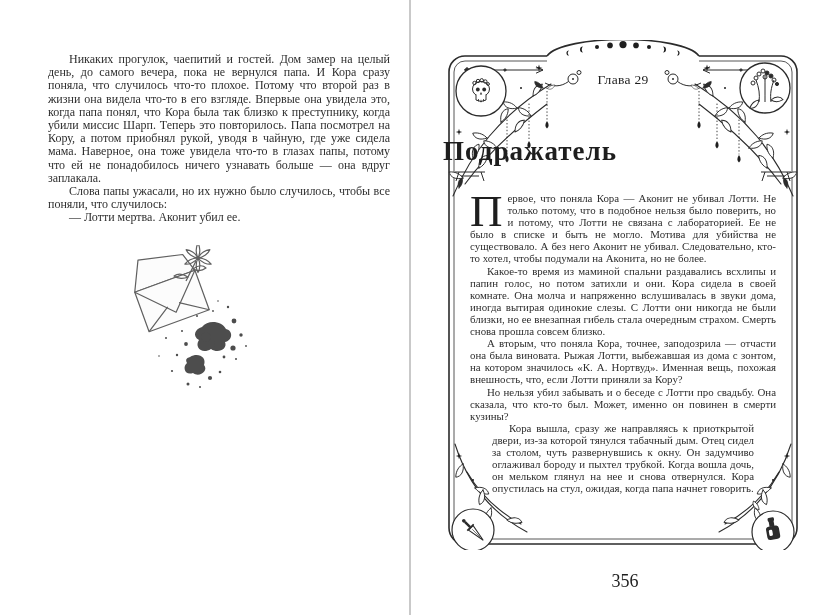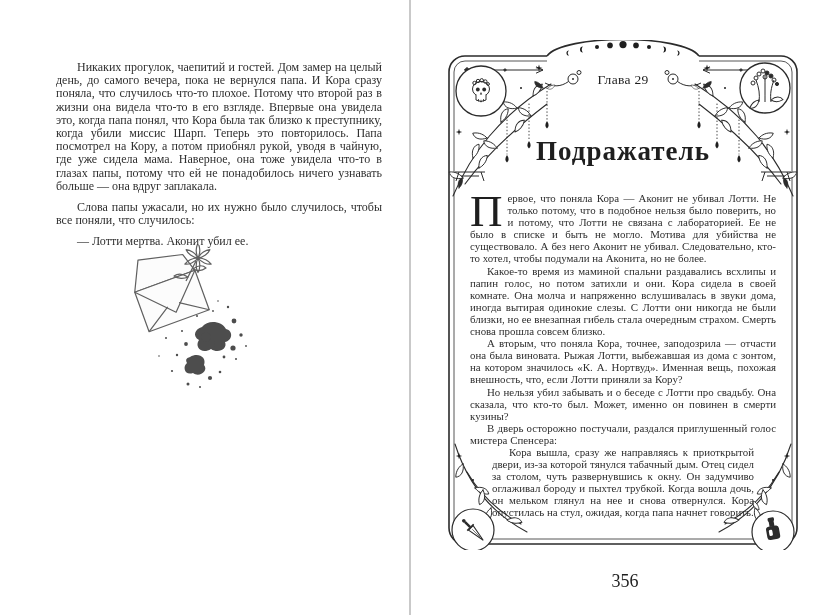--- a/index.html
+++ b/index.html
@@ -4,38 +4,38 @@
 <style>
   html,body { margin:0; padding:0; background:#ffffff; }
   .spread {
     position:relative; width:820px; height:615px; background:#ffffff;
     overflow:hidden; color:#2b2b2b;
     font-family:"Liberation Serif","DejaVu Serif",serif;
   }
   
   .left-page { position:absolute; left:48px; top:53px; width:342px; }
   .left-page p.body-text {
-    margin:8px; font-size:12px; line-height:13.2px; text-align:justify;
+    margin:0; font-size:12px; line-height:13.2px; text-align:justify;
     text-indent:21px; color:#2e2e2e;
   }
   .illustration { position:absolute; left:52px; top:192px; }
 
   
   .page-divider { position:absolute; left:409px; top:0; width:1.5px; height:615px; background:#c9c9c9; }
 
   
   .right-page { position:absolute; left:425px; top:0; width:395px; height:615px; }
   .frame { position:absolute; left:18px; top:40px; width:360px; height:510px; }
   .frame-art { position:absolute; left:0; top:0; width:360px; height:510px; }
   .chapter-label {
     position:absolute; left:0; width:360px; top:32px; text-align:center;
     font-size:13.5px; letter-spacing:.3px; color:#1e1e1e;
   }
   .chapter-title {
-    position:absolute; left:0; width:360px; top:96px; margin:0; text-align:center;
+    position:absolute; left:0; width:360px; top:96px; margin:0; 
     font-size:27px; font-weight:700; letter-spacing:1px; color:#1e1e1e;
   }
   .frame-text { position:absolute; left:27px; top:152px; width:306px; }
   .frame-text p.body-text {
     margin:0; font-size:10.9px; line-height:12.1px; text-align:justify;
     text-indent:17px; color:#2e2e2e;
   }
   .frame-text p.first { text-indent:0; }
   .frame-text p.last { padding:0 22px; }
   .dropcap {
@@ -285,20 +285,19 @@
       <div class="chapter-label">Глава 29</div>
       <h1 class="chapter-title">Подражатель</h1>
 
       <div class="frame-text">
         <p class="body-text first">
           <span class="dropcap">П</span><span>ервое, что поняла Кора — Аконит не убивал Лотти. Не только потому, что в подобное нельзя было поверить, но и потому, что Лотти не связана с лабораторией. Ее не было в списке и быть не могло. Мотива для убийства не существовало. А без него Аконит не убивал. Следовательно, кто-то хотел, чтобы подумали на Аконита, но не более.</span>
         </p>
         <p class="body-text">Какое-то время из маминой спальни раздавались всхлипы и папин голос, но потом затихли и они. Кора сидела в своей комнате. Она молча и напряженно вслушивалась в звуки дома, иногда вытирая одинокие слезы. С Лотти они никогда не были близки, но ее внезапная гибель стала очередным страхом. Смерть снова прошла совсем близко.</p>
         <p class="body-text">А вторым, что поняла Кора, точнее, заподозрила — отчасти она была виновата. Рыжая Лотти, выбежавшая из дома с зонтом, на котором значилось «К. А. Нортвуд». Именная вещь, похожая внешность, что, если Лотти приняли за Кору?</p>
         <p class="body-text">Но нельзя убил забывать и о беседе с Лотти про свадьбу. Она сказала, что кто-то был. Может, именно он повинен в смерти кузины?</p>
-        <p class="body-text">В дверь осторожно постучали, раздался приглушенный голос мистера Спенсера:</p>
         <p class="body-text last">Кора вышла, сразу же направляясь к приоткрытой двери, из-за которой тянулся табачный дым. Отец сидел за столом, чуть развернувшись к окну. Он задумчиво оглаживал бороду и пыхтел трубкой. Когда вошла дочь, он мельком глянул на нее и снова отвернулся. Кора опустилась на стул, ожидая, когда папа начнет говорить.</p>
       </div>
     </div>
 
     <div class="page-number">356</div>
   </div>
 </div>
 
 </body></html>

